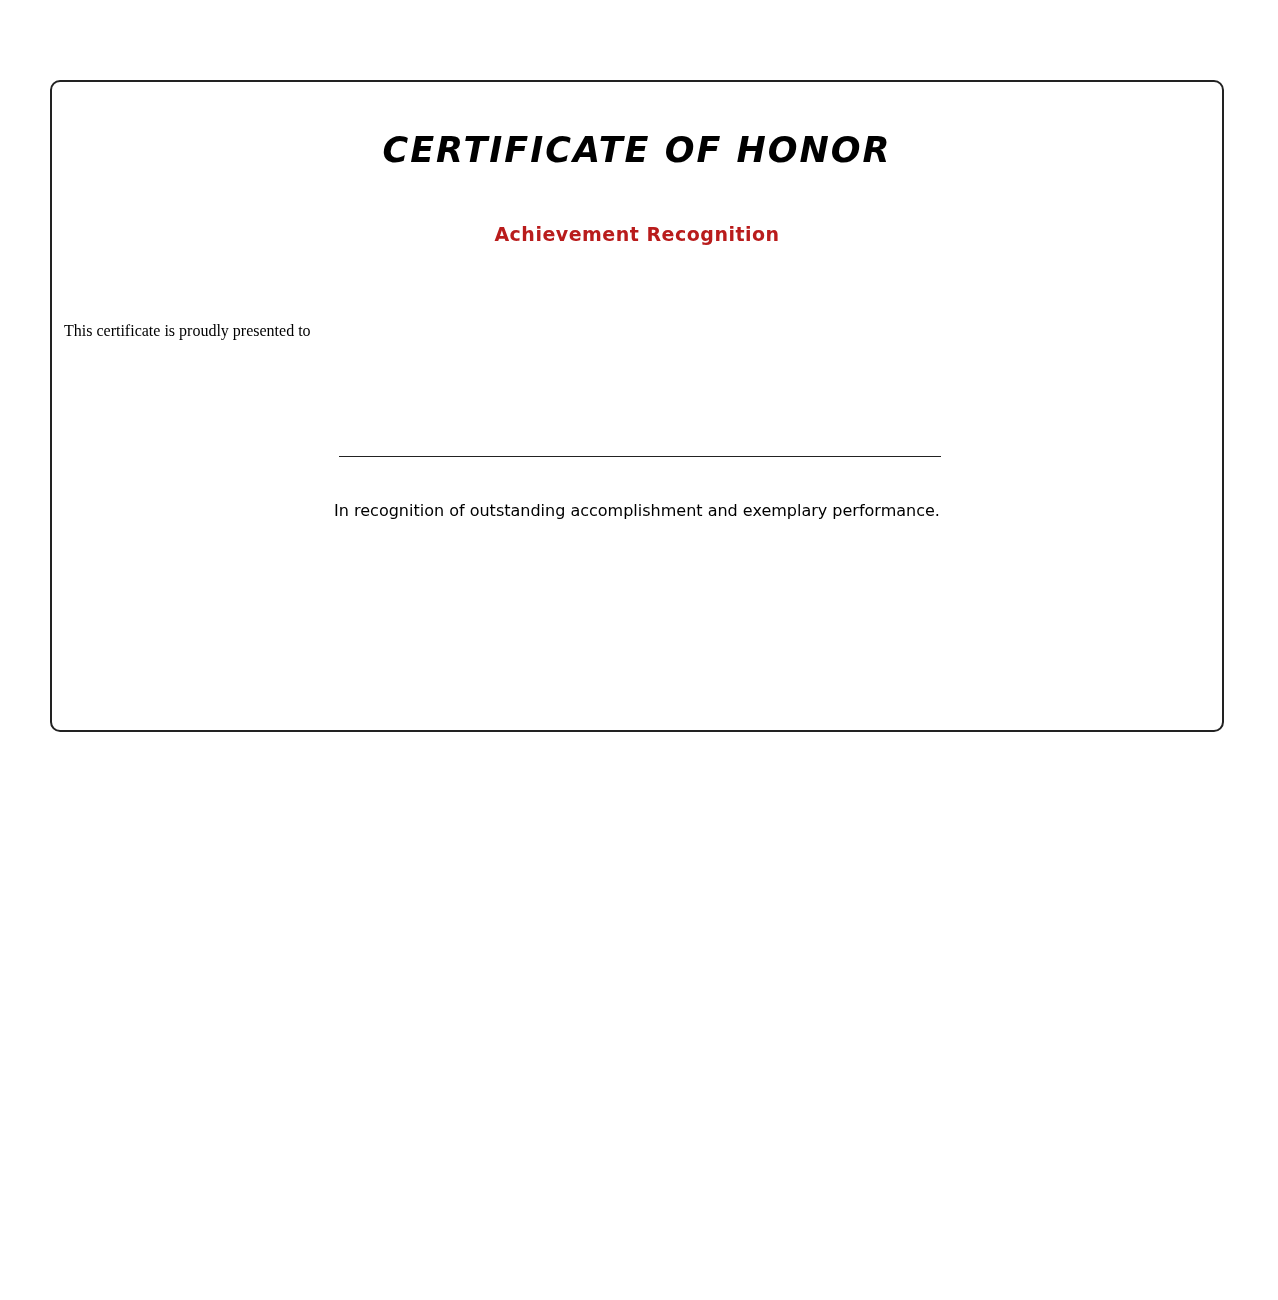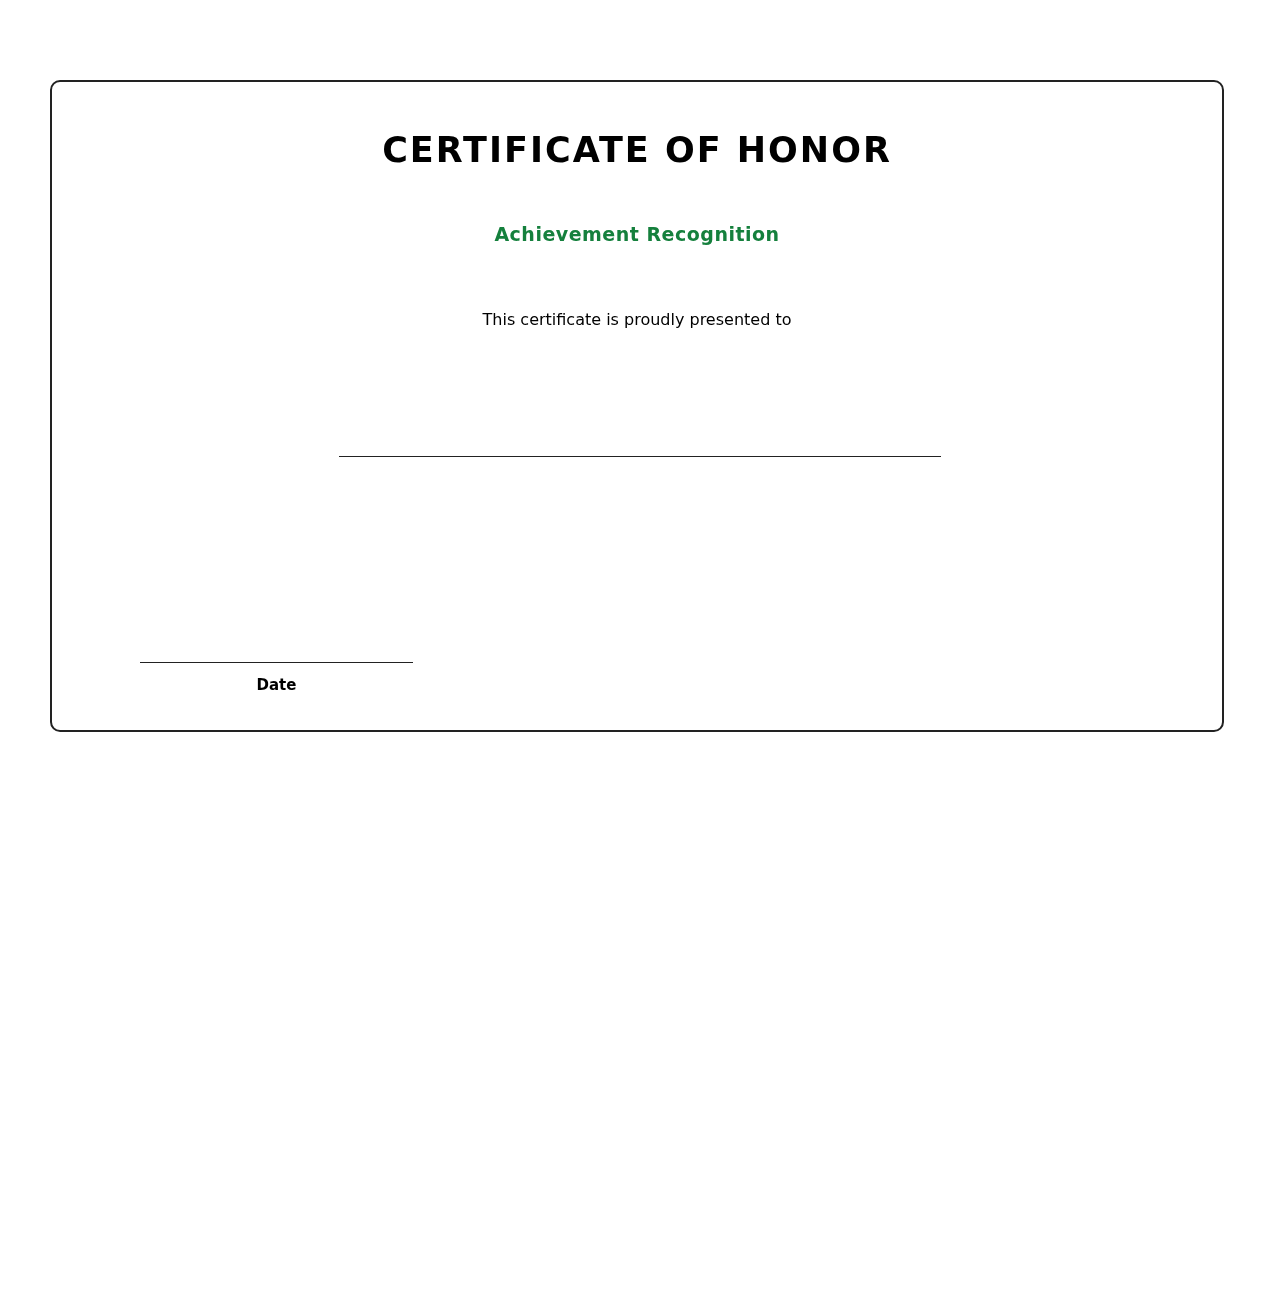--- a/index.html
+++ b/index.html
@@ -26,43 +26,45 @@
       position: absolute;
       left: 0;
       right: 0;
       top: 48px;
       text-align: center;
       font-size: 35px;
       font-weight: bold;
       letter-spacing: 2px;
       margin: 0;
       line-height: 40px;
+      font-style: italic;
     }
     .subtitle {
       position: absolute;
       left: 0;
       right: 0;
       top: 140px;
       text-align: center;
       font-size: 19px;
       font-weight: bold;
       letter-spacing: 0.5px;
       margin: 0;
-      color: #15803d;
+      color: #b91c1c;
       line-height: 24px;
     }
     .presented {
       position: absolute;
       left: 0;
       right: 0;
       top: 226px;
-      text-align: center;
+      text-align: left;
       font-size: 16px;
-      margin: 1px;
+      margin: 12px;
       line-height: 22px;
+      font-family: Liberation Serif, serif;
     }
     .name-line {
       position: absolute;
       left: 287px;
       top: 374px;
       width: 602px;
       height: 0;
       border-top: 1px solid #222222;
     }
     .body-text {
@@ -97,19 +99,16 @@
     }
   </style>
 </head>
 <body>
 
 <div class="certificate">
   <h1 class="title">CERTIFICATE OF HONOR</h1>
   <h2 class="subtitle">Achievement Recognition</h2>
   <p class="presented">This certificate is proudly presented to</p>
   <div class="name-line"></div>
+  <p class="body-text t1">In recognition of outstanding accomplishment and exemplary performance.</p>
 
-  <div class="sig-block left">
-    <div class="sig-line"></div>
-    <div class="sig-label">Date</div>
-  </div>
 
 </div>
 
 </body></html>

